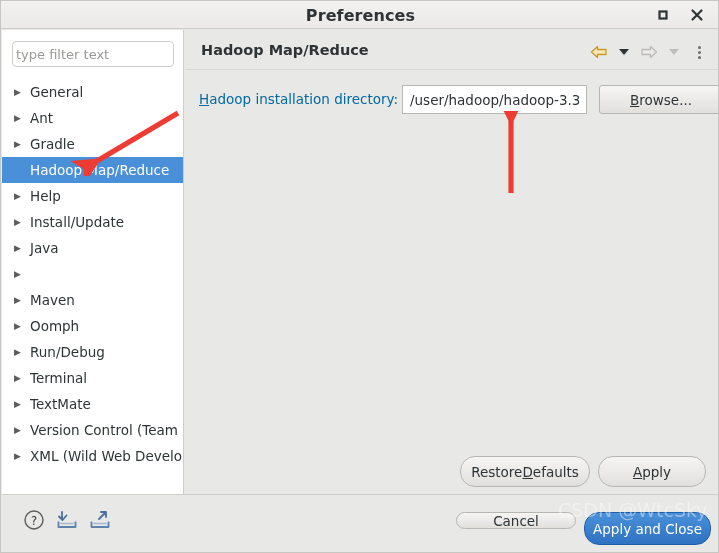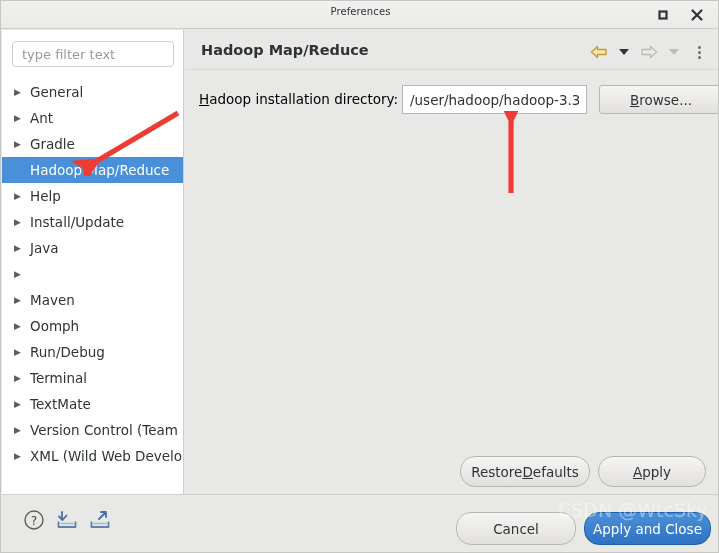--- a/index.html
+++ b/index.html
@@ -35,22 +35,22 @@
     height: 28px;
     background: linear-gradient(to bottom, #f2f1f0 0%, #ebeae8 100%);
     border-bottom: 1px solid #cfcdc9;
     box-sizing: border-box;
   }
   .titlebar-title {
     position: absolute;
     left: 0; right: 0;
     top: 5px;
     text-align: center;
-    font-size: 10px;
-    font-weight: normal;
+    font-size: 16px;
+    font-weight: bold;
     color: #2e3436;
     letter-spacing: 0.1px;
   }
   .win-btn {
     position: absolute;
     top: 5px;
     width: 18px;
     height: 18px;
     cursor: default;
     color: #2e3436;
@@ -78,21 +78,21 @@
     width: 162px;
     height: 26px;
   }
   .filter-input {
     width: 100%;
     height: 100%;
     box-sizing: border-box;
     border: 1px solid #cdcdc9;
     border-radius: 4px;
     background: #ffffff;
-    padding: 0 9px;
+    padding: 0 3px;
     font-family: "DejaVu Sans", "Liberation Sans", sans-serif;
     font-size: 13px;
     color: #2e3436;
     outline: none;
   }
   .filter-input::placeholder {
     color: #9a9996;
     opacity: 1;
   }
 
@@ -189,21 +189,21 @@
     left: 14px;
     top: 55px;
     width: 510px;
     height: 30px;
   }
   .field-label {
     position: absolute;
     left: 0;
     top: 6px;
     font-size: 13.5px;
-    color: #000000;
+    color: #0369a1;
     white-space: nowrap;
   }
   .mn { text-decoration: underline; }
   .dir-input {
     position: absolute;
     left: 203px;
     top: 0;
     width: 185px;
     height: 29px;
     box-sizing: border-box;
@@ -289,21 +289,21 @@
     display: flex;
     align-items: center;
     gap: 9px;
   }
   .bi { width: 24px; height: 24px; cursor: default; }
   .cancel-btn {
     position: absolute;
     left: 455px;
     top: 511px;
     width: 120px;
-    height: 33px;
+    height: 17px;
   }
   .applyclose-btn {
     position: absolute;
     left: 583px;
     top: 511px;
     width: 127px;
     height: 33px;
   }
 
   

